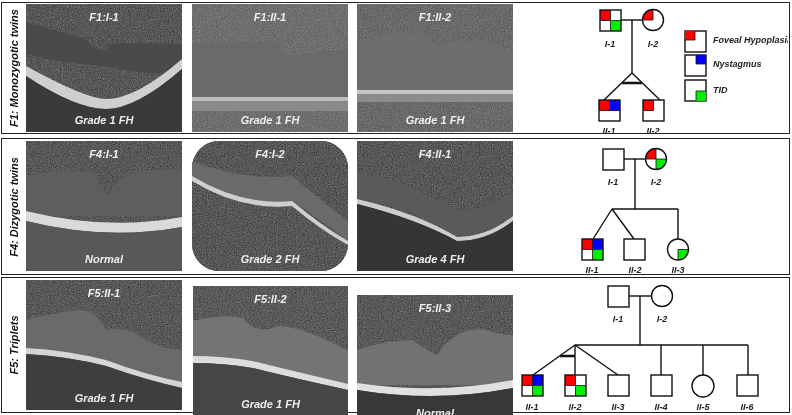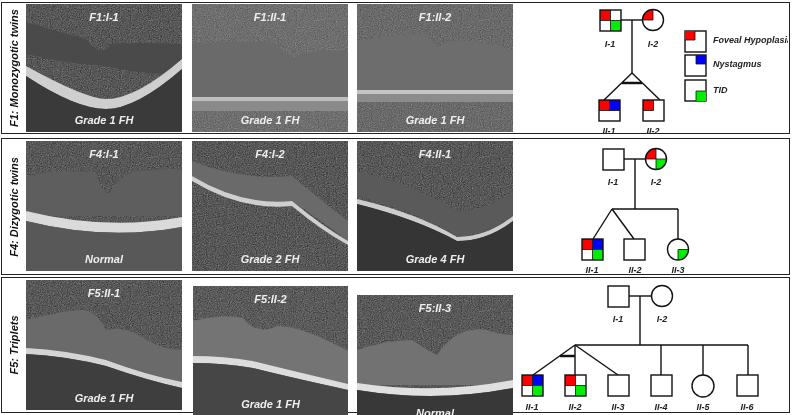--- a/index.html
+++ b/index.html
@@ -149,21 +149,21 @@
     <svg viewBox="0 0 156 130" preserveAspectRatio="none">
       <rect width="156" height="130" fill="#1e1e1e" filter="url(#noise)"></rect>
       <path d="M0 35 Q40 28 70 32 Q80 60 85 50 Q100 25 130 30 Q145 25 156 30 L156 75 L0 75Z" fill="#5e5e5e"></path>
       <path d="M0 70 Q80 90 156 76 L156 86 Q80 100 0 80Z" fill="#dadada"></path>
       <path d="M0 80 Q80 100 156 86 L156 130 L0 130Z" fill="#585858"></path>
     </svg>
     <div class="title">F4:I-1</div>
     <div class="grade">Normal</div>
   </div>
 
-  <div class="oct" style="left:190px;top:2px;width:156px;height:130px;">
+  <div class="oct" style="left:190px;top:2px;width:156px;height:130px;border-radius:27px;">
     <svg viewBox="0 0 156 130" preserveAspectRatio="none">
       <rect width="156" height="130" fill="#1a1a1a" filter="url(#noise)"></rect>
       <path d="M0 20 Q50 40 100 35 Q130 60 156 80 L156 100 Q130 80 100 60 Q50 65 0 35Z" fill="#6a6a6a"></path>
       <path d="M0 35 Q50 65 100 60 Q130 85 156 100 L156 104 Q130 90 100 65 Q50 70 0 40Z" fill="#cfcfcf"></path>
     </svg>
     <div class="title">F4:I-2</div>
     <div class="grade">Grade 2 FH</div>
   </div>
 
   <div class="oct" style="left:355px;top:2px;width:156px;height:130px;">

